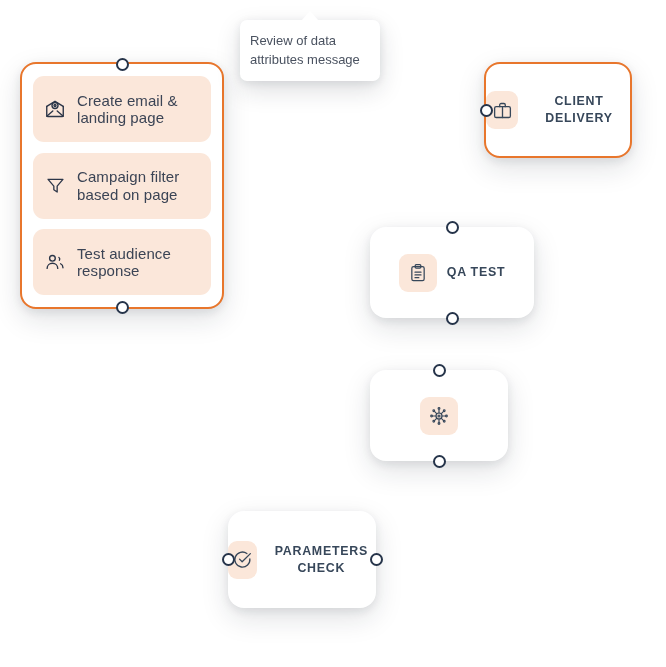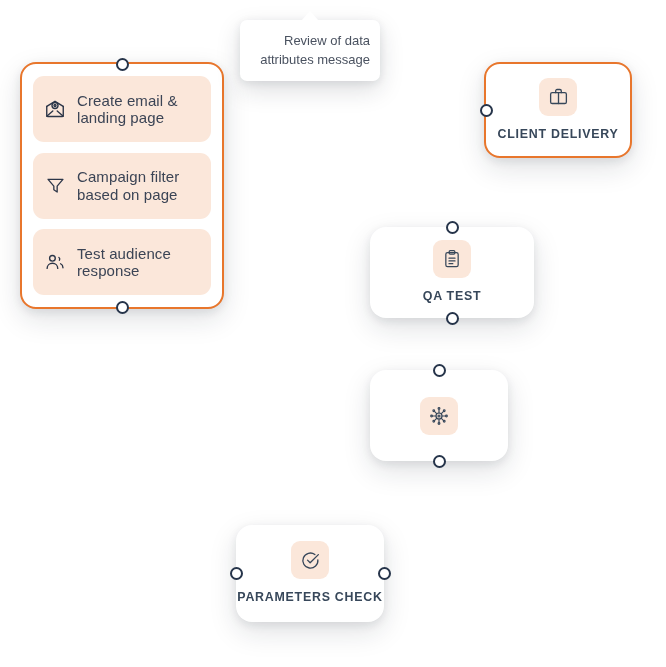--- a/index.html
+++ b/index.html
@@ -91,21 +91,21 @@
 
   
   #tooltip {
     position: absolute;
     left: 240px;
     top: 20px;
     width: 120px;
     padding: 11px 10px 12px;
     background: #ffffff;
     border-radius: 7px;
-    text-align: right;
+    text-align: left;
     font-size: 13px;
     line-height: 19px;
     color: #4a5260;
     box-shadow: 0 9px 24px rgba(24, 32, 48, 0.15),
                 0 2px 8px rgba(24, 32, 48, 0.09);
     z-index: 8;
   }
   #tooltip::after {
     content: "";
     position: absolute;
@@ -113,21 +113,21 @@
     left: 50%;
     margin-left: -9px;
     border-left: 9px solid transparent;
     border-right: 9px solid transparent;
     border-bottom: 10px solid #ffffff;
   }
 
   
   .stage {
     display: flex;
-    flex-direction: column;
+    flex-direction: row;
     align-items: center;
     justify-content: center;
     gap: 10px;
   }
   .stage .sicon-wrap {
     width: 38px;
     height: 38px;
     border-radius: 9px;
     background: #fbe7da;
     display: flex;
@@ -143,21 +143,21 @@
     text-align: center;
     line-height: 17px;
     text-transform: uppercase;
     white-space: pre-line;
   }
 
   #card-client   { left: 484px; top: 62px;  width: 148px; height: 96px; }
   #card-qa       { left: 370px; top: 227px; width: 164px; height: 91px; }
   #card-bigdata  { left: 370px; top: 370px; width: 138px; height: 91px; }
   #card-ctr      { left: 48px;  top: 412px; width: 152px; height: 100px; }
-  #card-params   { left: 228px; top: 525px; width: 148px; height: 97px; margin-left: 8px; }
+  #card-params   { left: 228px; top: 511px; width: 148px; height: 97px; }
 
   svg { display: block; }
 </style>
 </head>
 <body>
 
 <div id="canvas">
 
   <div id="card-campaign" class="node accent">
     <div class="dot t"></div>

